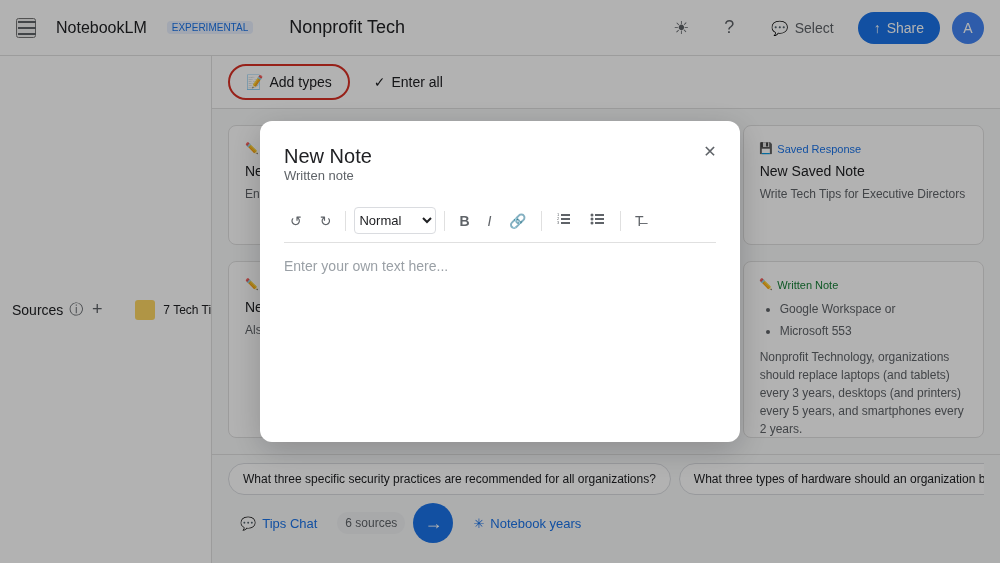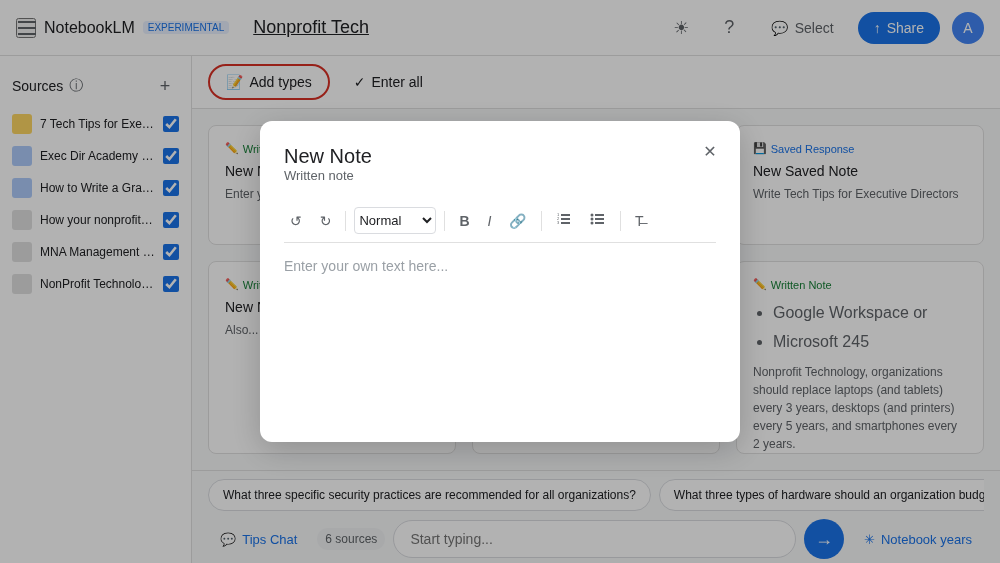--- a/index.html
+++ b/index.html
@@ -1,36 +1,36 @@
 <!DOCTYPE html>
 <html><head>
   <meta charset="utf-8">
   <style>
     * { box-sizing: border-box; margin: 0; padding: 0; }
     body { font-family: 'Google Sans', Arial, sans-serif; background: #f8f9fa; font-size: 14px; color: #202124; overflow: hidden; width: 1000px; height: 563px; }
 
     
     .header { display: flex; align-items: center; justify-content: space-between; padding: 0 16px; height: 56px; background: #fff; border-bottom: 1px solid #e0e0e0; }
-    .header-left { display: flex; align-items: center; gap: 8px; }
+    .header-left { display: flex; align-items: center; gap: 20px; }
     .menu-icon { width: 20px; height: 20px; cursor: pointer; display: flex; flex-direction: column; justify-content: center; gap: 4px; }
     .menu-icon span { display: block; width: 18px; height: 2px; background: #5f6368; }
     .logo-text { font-size: 16px; font-weight: 500; color: #202124; }
     .logo-badge { font-size: 10px; background: #e8f0fe; color: #1a73e8; padding: 1px 5px; border-radius: 4px; font-weight: 500; }
-    .notebook-title { font-size: 18px; font-weight: 500; color: #202124; margin-left: 16px; text-decoration: underline; }
+    .notebook-title { font-size: 18px; font-weight: 500; color: #202124; margin-left: 16px; }
     .header-right { display: flex; align-items: center; gap: 12px; }
     .header-icon-btn { width: 36px; height: 36px; border-radius: 50%; border: none; background: transparent; cursor: pointer; display: flex; align-items: center; justify-content: center; color: #5f6368; font-size: 18px; }
     .discord-btn { display: flex; align-items: center; gap: 6px; padding: 6px 12px; border-radius: 20px; border: none; background: transparent; cursor: pointer; color: #5f6368; font-size: 14px; }
     .share-btn { display: flex; align-items: center; gap: 6px; padding: 8px 16px; border-radius: 20px; border: none; background: #1a73e8; color: #fff; cursor: pointer; font-size: 14px; font-weight: 500; }
     .avatar { width: 32px; height: 32px; border-radius: 50%; background: #4285f4; color: #fff; display: flex; align-items: center; justify-content: center; font-size: 14px; font-weight: 500; cursor: pointer; }
 
     
     .main-layout { display: flex; height: calc(563px - 56px); }
 
     
-    .sidebar { width: 192px; background: #fff; border-right: 1px solid #e0e0e0; display: flex; flex-direction: column; padding: 8px 0; flex-shrink: 0; }
+    .sidebar { width: 212px; background: #fff; border-right: 1px solid #e0e0e0; display: flex; flex-direction: row; padding: 8px 0; flex-shrink: 0; }
     .sidebar-header { display: flex; align-items: center; justify-content: space-between; padding: 8px 12px; }
     .sidebar-title { font-size: 14px; font-weight: 500; color: #202124; display: flex; align-items: center; gap: 6px; }
     .sidebar-add-btn { width: 28px; height: 28px; border-radius: 50%; border: none; background: transparent; cursor: pointer; display: flex; align-items: center; justify-content: center; color: #5f6368; font-size: 18px; }
     .select-all-row { display: flex; align-items: center; gap: 8px; padding: 6px 12px; }
     .select-all-label { font-size: 13px; color: #202124; }
     .checkbox { width: 16px; height: 16px; accent-color: #1a73e8; cursor: pointer; }
     .source-item { display: flex; align-items: center; gap: 8px; padding: 6px 12px; cursor: pointer; }
     .source-icon { width: 20px; height: 20px; border-radius: 3px; flex-shrink: 0; display: flex; align-items: center; justify-content: center; }
     .source-icon.yellow { background: #fdd663; }
     .source-icon.blue { background: #aecbfa; }
@@ -45,25 +45,25 @@
     .select-all-btn { display: flex; align-items: center; gap: 6px; padding: 8px 12px; border-radius: 20px; border: none; background: transparent; cursor: pointer; font-size: 14px; color: #202124; }
 
     
     .notes-grid { flex: 1; overflow-y: auto; padding: 16px; display: grid; grid-template-columns: repeat(3, 1fr); gap: 16px; align-content: start; }
     .note-card { background: #fff; border-radius: 8px; padding: 16px; border: 1px solid #e0e0e0; cursor: pointer; min-height: 120px; }
     .note-type-badge { display: flex; align-items: center; gap: 4px; font-size: 11px; font-weight: 500; margin-bottom: 8px; }
     .note-type-badge.written { color: #188038; }
     .note-type-badge.saved { color: #1a73e8; }
     .note-title { font-size: 14px; font-weight: 500; color: #202124; margin-bottom: 6px; }
     .note-content { font-size: 12px; color: #5f6368; line-height: 1.5; }
-    .note-list { font-size: 16px; color: #5f6368; line-height: 1.8; padding-left: 12px; }
+    .note-list { font-size: 12px; color: #5f6368; line-height: 1.8; padding-left: 12px; }
     .note-list li { list-style: disc; margin-left: 8px; }
 
     
-    .bottom-bar { padding: 8px 16px 0; background: #f8f9fa; border-top: 1px solid #e0e0e0; }
+    .bottom-bar { padding: 8px 16px 16px; background: #f8f9fa; border-top: 1px solid #e0e0e0; }
     .suggestion-chip { padding: 8px 14px; border-radius: 20px; border: 1px solid #dadce0; background: #fff; font-size: 12px; color: #202124; cursor: pointer; white-space: nowrap; flex-shrink: 0; }
     .chat-input-row { display: flex; align-items: center; gap: 8px; padding: 8px 0 4px; }
     .view-chat-btn { display: flex; align-items: center; gap: 6px; padding: 6px 12px; border-radius: 20px; border: none; background: transparent; cursor: pointer; font-size: 13px; color: #1a73e8; font-weight: 500; }
     .sources-count { font-size: 12px; color: #5f6368; background: #f1f3f4; padding: 4px 8px; border-radius: 12px; white-space: nowrap; }
     .chat-input { flex: 1; padding: 10px 16px; border-radius: 24px; border: 1px solid #dadce0; background: #fff; font-size: 14px; color: #202124; outline: none; }
     .chat-send-btn { width: 40px; height: 40px; border-radius: 50%; border: none; background: #1a73e8; color: #fff; cursor: pointer; display: flex; align-items: center; justify-content: center; font-size: 18px; }
     .notebook-guide-btn { display: flex; align-items: center; gap: 6px; padding: 6px 12px; border-radius: 20px; border: none; background: transparent; cursor: pointer; font-size: 13px; color: #1a73e8; font-weight: 500; }
     .disclaimer { font-size: 11px; color: #5f6368; text-align: center; padding-bottom: 4px; }
 
     
@@ -219,38 +219,37 @@
 Notes also may contain content copied from a res... or c...</div>
       </div>
 
       <div class="note-card">
         <div class="note-type-badge written">
           <span>✏️</span>
           <span>Written Note</span>
         </div>
         <ul class="note-list">
           <li>Google Workspace or</li>
-          <li>Microsoft 245</li>
+          <li>Microsoft 553</li>
         </ul>
         <div class="note-content" style="margin-top:6px;">Nonprofit Technology, organizations should replace laptops (and tablets) every 3 years, desktops (and printers) every 5 years, and smartphones every 2 years.</div>
       </div>
     </div>
 
     <div class="bottom-bar">
       <div class="suggestions-scroll">
         <button class="suggestion-chip">What three specific security practices are recommended for all organizations?</button>
         <button class="suggestion-chip">What three types of hardware should an organization budget to replace consi...</button>
       </div>
       <div class="chat-input-row">
         <button class="view-chat-btn">
           <span>💬</span>
           <span>Tips Chat</span>
         </button>
         <span class="sources-count">6 sources</span>
-        <input class="chat-input" type="text" placeholder="Start typing..." style="">
         <button class="chat-send-btn">→</button>
         <button class="notebook-guide-btn">
           <span>✳</span>
           <span>Notebook years</span>
         </button>
       </div>
     </div>
   </div>
 </div>
 

